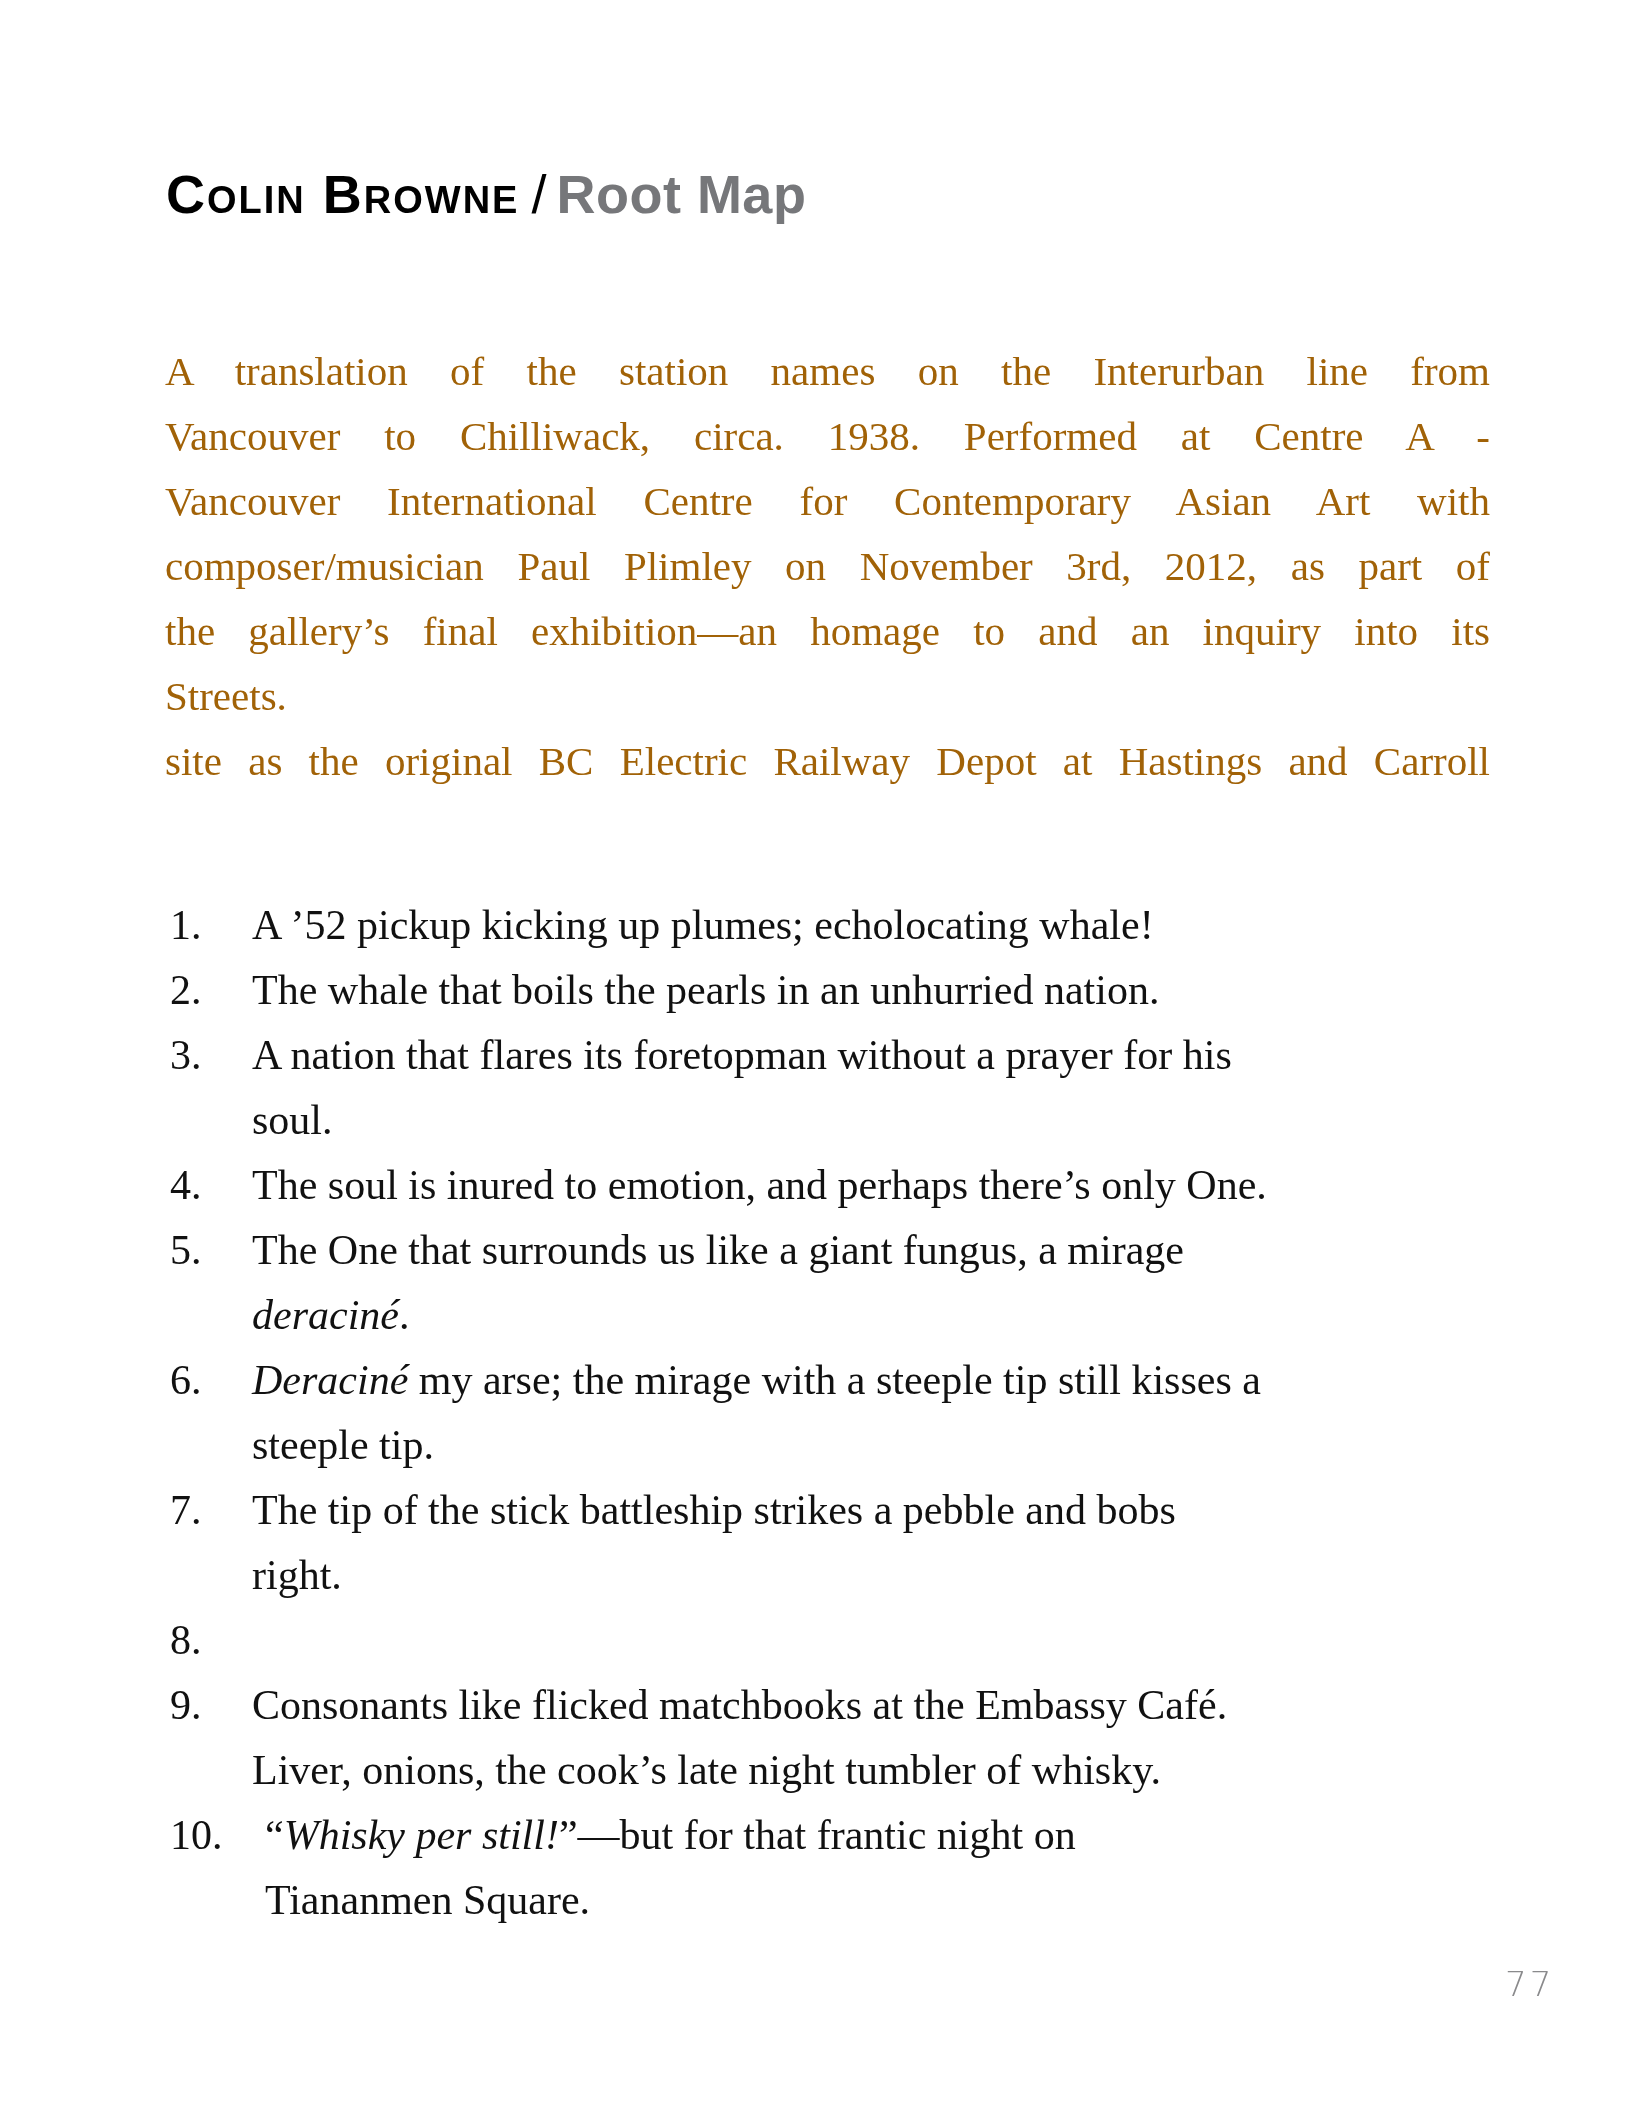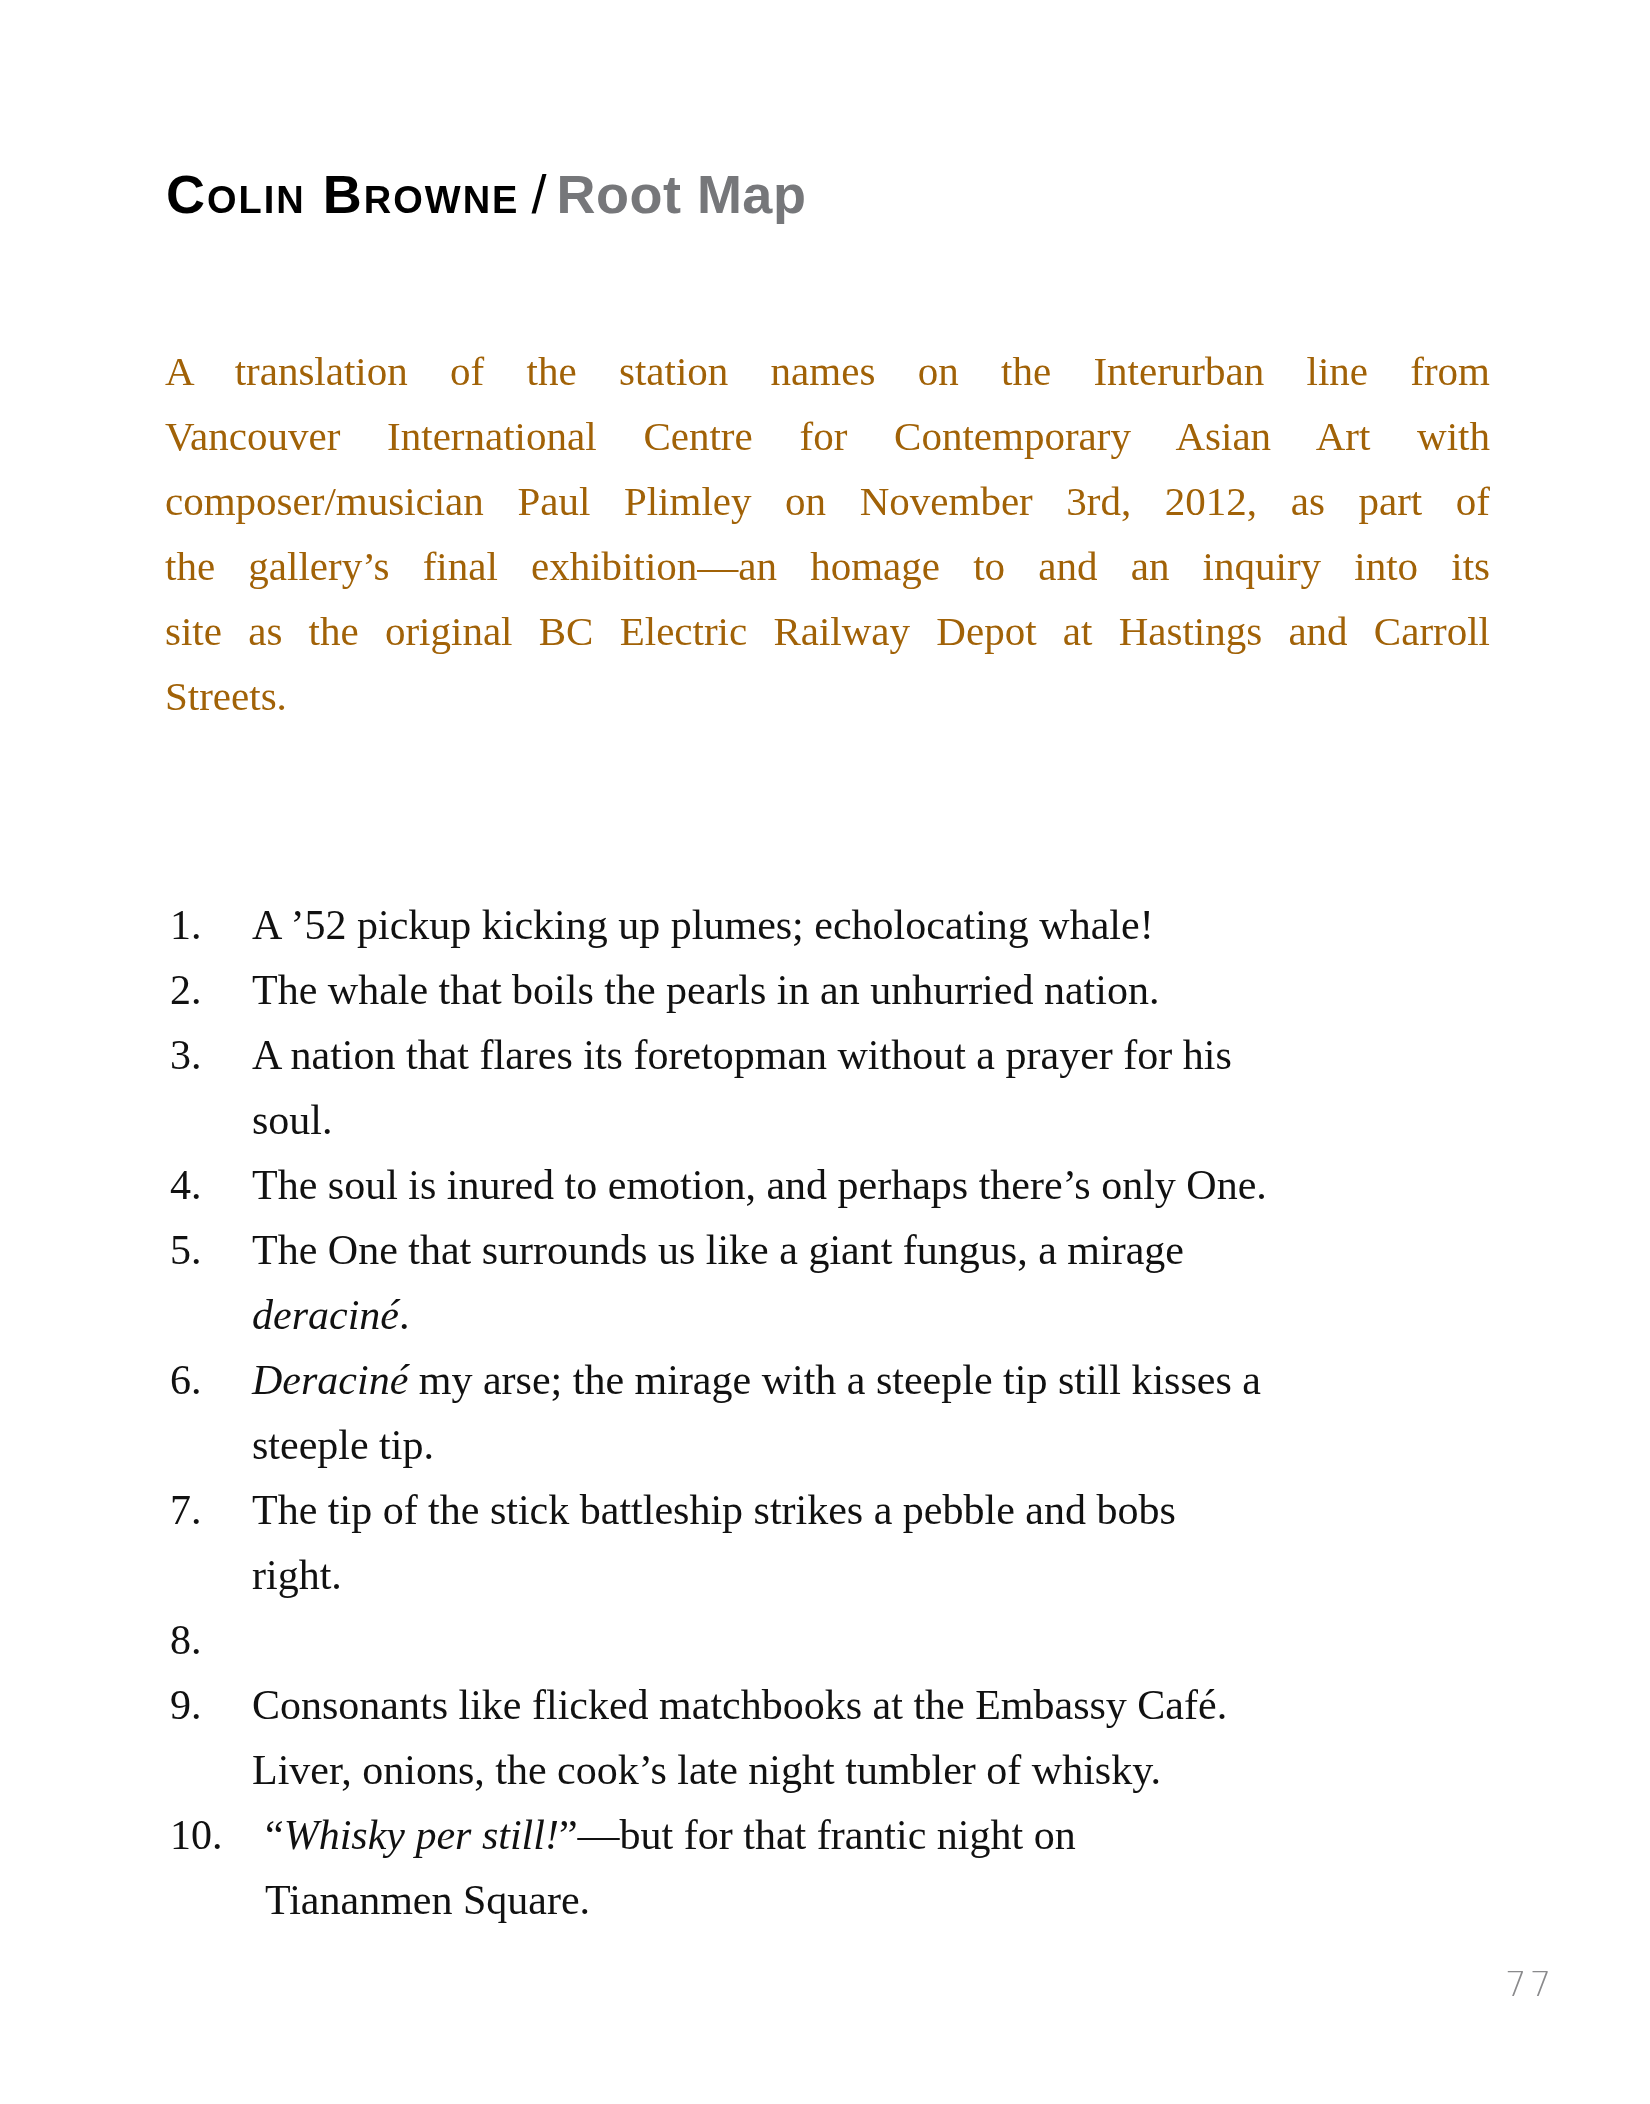--- a/index.html
+++ b/index.html
@@ -45,25 +45,26 @@
 <body>
 
 <div class="page">
 
   <div class="title">
     <span class="author">Colin Browne</span><span class="sep">/</span><span class="work">Root Map</span>
   </div>
 
   <div class="intro">
     <span class="ln">A translation of the station names on the Interurban line from</span>
+    <span class="ln">Vancouver to Chilliwack, circa. 1938. Performed at Centre A -</span>
     <span class="ln">Vancouver International Centre for Contemporary Asian Art with</span>
     <span class="ln">composer/musician Paul Plimley on November 3rd, 2012, as part of</span>
     <span class="ln">the gallery’s final exhibition—an homage to and an inquiry into its</span>
+    <span class="ln last">Streets.</span>
     <span class="ln">site as the original BC Electric Railway Depot at Hastings and Carroll</span>
-    <span class="ln last">Streets.</span>
   </div>
 
   <div class="poem">
 
     <div class="item">
       <div class="row">
           <span class="num">1.</span>
           <span class="txt">A ’52 pickup kicking up plumes; echolocating whale!</span>
         </div>
     </div>

